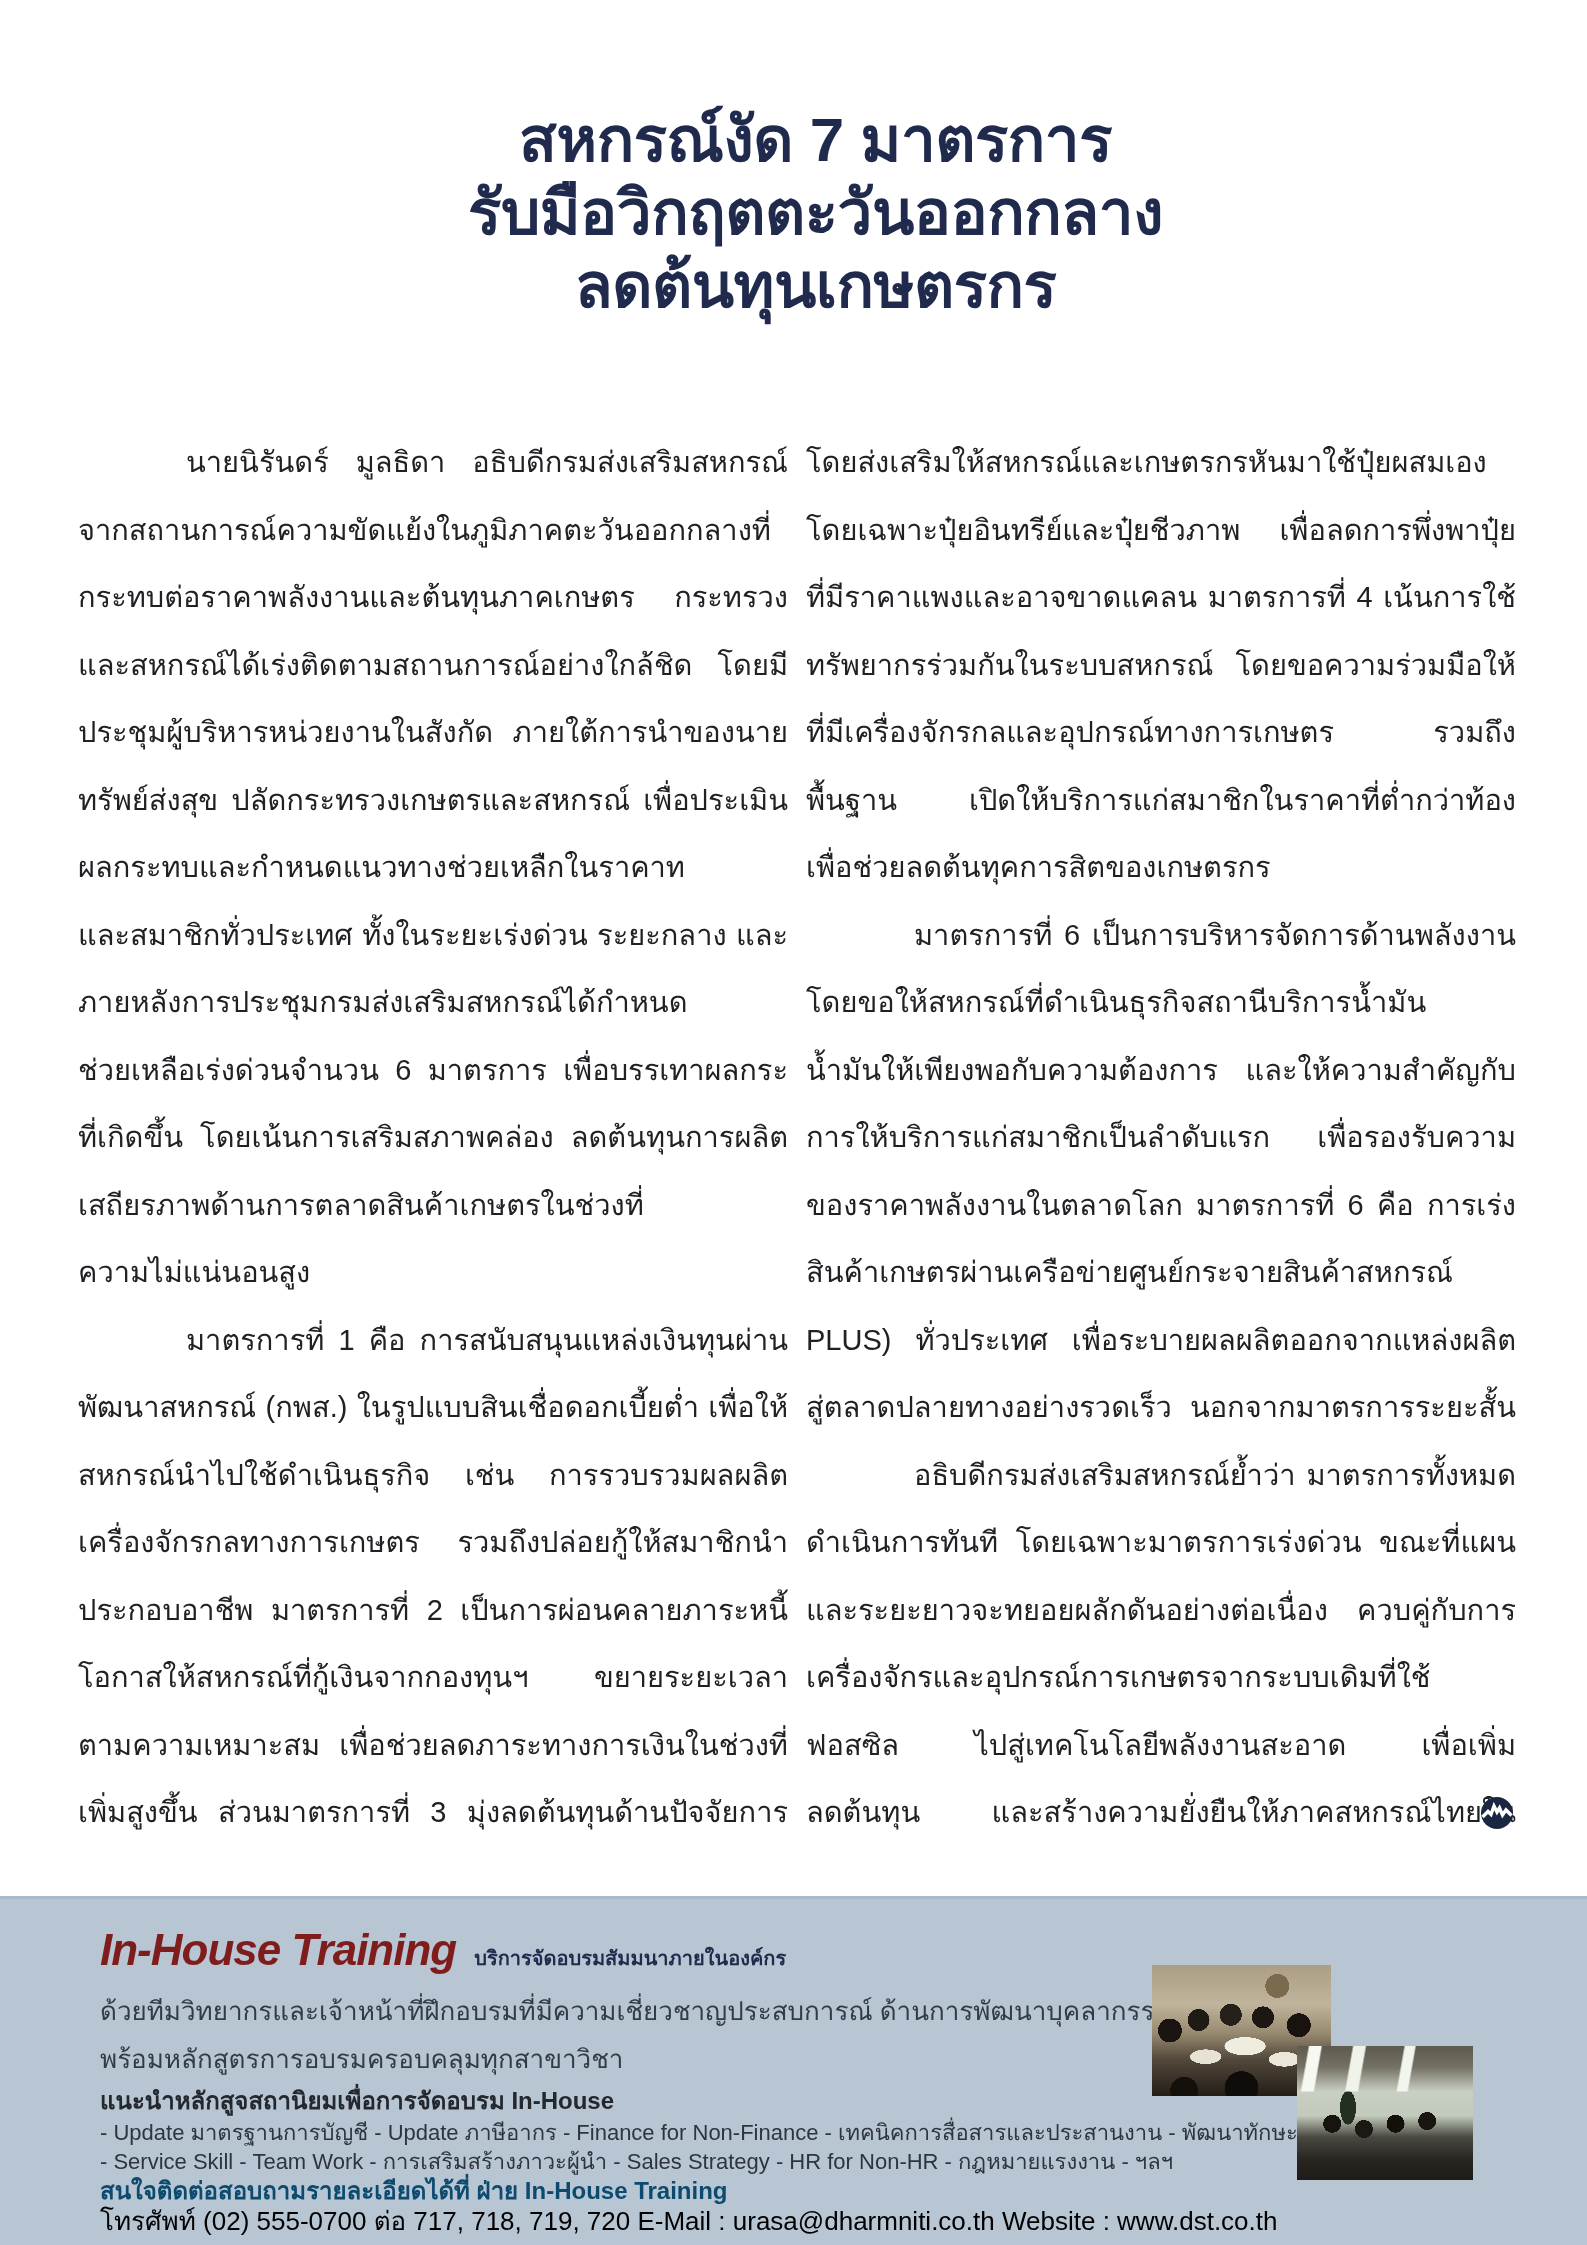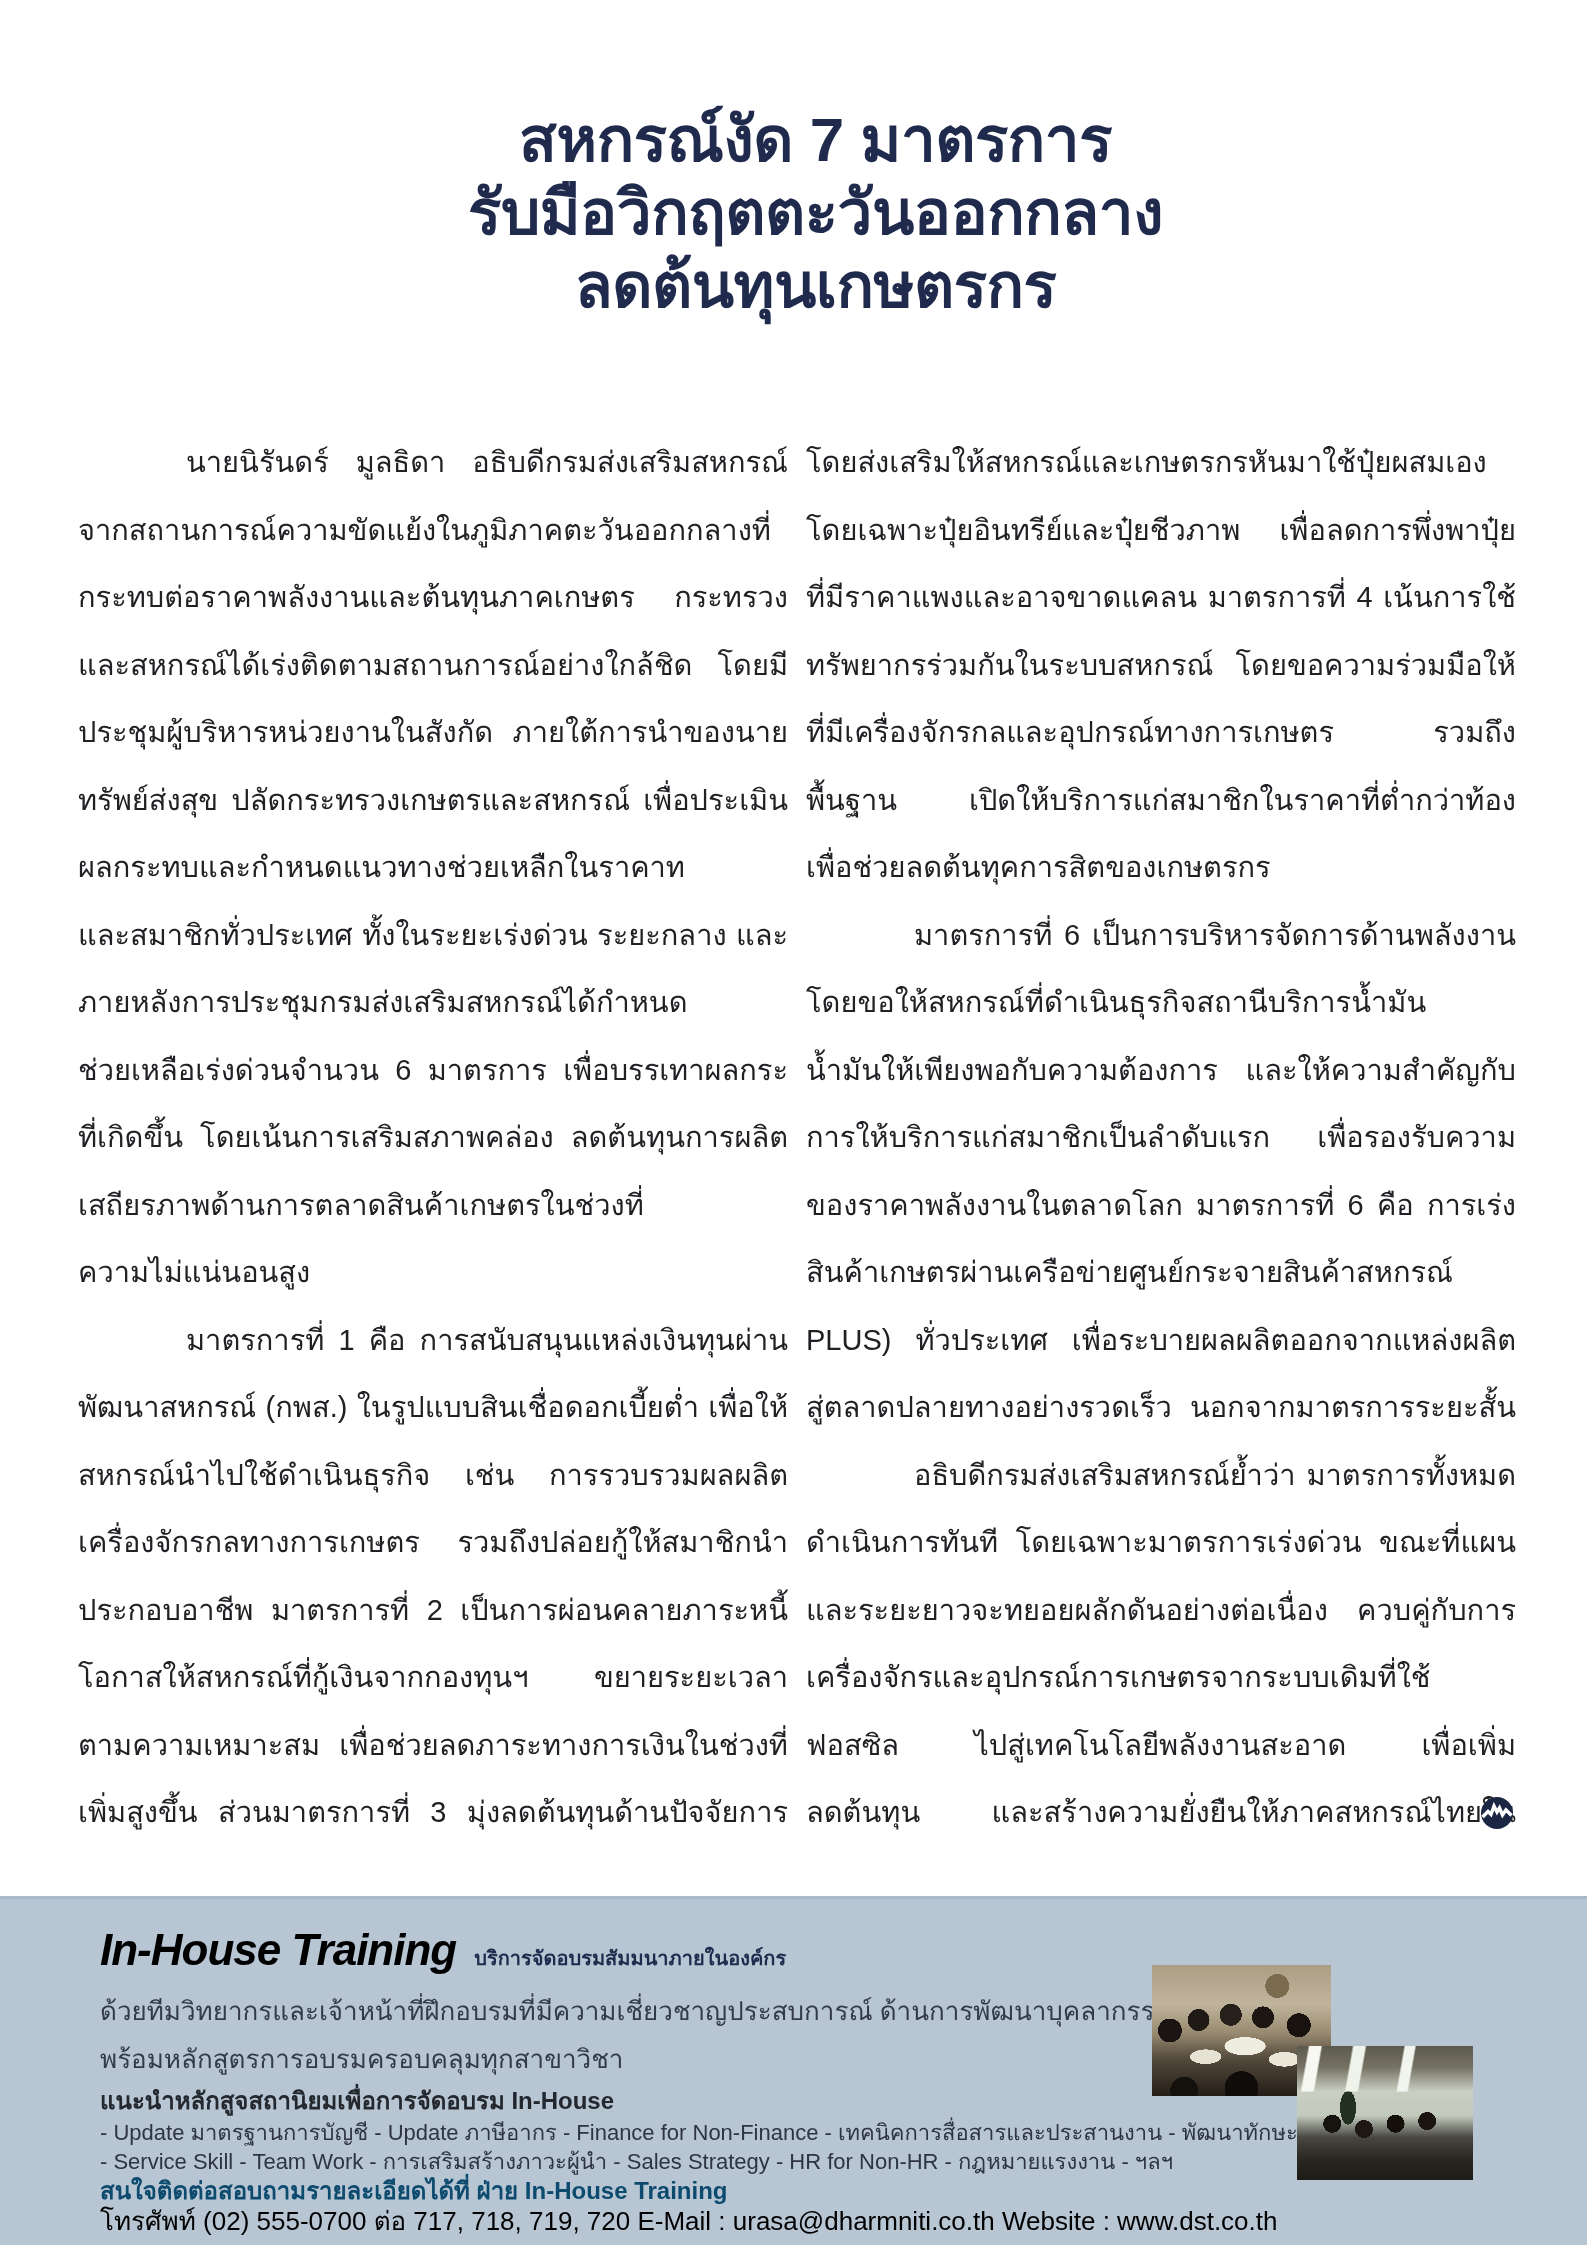--- a/index.html
+++ b/index.html
@@ -36,21 +36,21 @@
   .end-mark{
     position:absolute;right:2px;top:1368px;width:34px;height:34px;
   }
   
   .footer{
     position:absolute;left:0;top:1896px;width:1587px;height:349px;
     background:#b8c6d4;border-top:3px solid #a9bacb;box-sizing:border-box;
     padding:26px 0 0 100px;
   }
   .f-head{display:flex;align-items:baseline;gap:18px;height:62px;}
-  .f-en{font-style:italic;font-weight:bold;font-size:44px;color:#000000;letter-spacing:-1px;}
+  .f-en{font-style:italic;font-weight:bold;font-size:44px;color:#7f1d1d;letter-spacing:-1px;}
   .f-th{font-size:20px;font-weight:bold;color:#1e2b4d;}
   .f-line{white-space:nowrap;color:#333b46;}
   .f-desc{font-size:26px;line-height:48px;}
   .f-sub-bold{font-size:24px;line-height:35px;font-weight:bold;color:#23272e;}
   .f-list{font-size:22px;line-height:29px;color:#2e3540;}
   .f-contact{font-size:24px;line-height:30px;font-weight:bold;color:#0c4a6e;}
   .f-phone{font-size:26px;line-height:30px;color:#000000;}
   
   .photo{position:absolute;}
   .photo-meeting{

